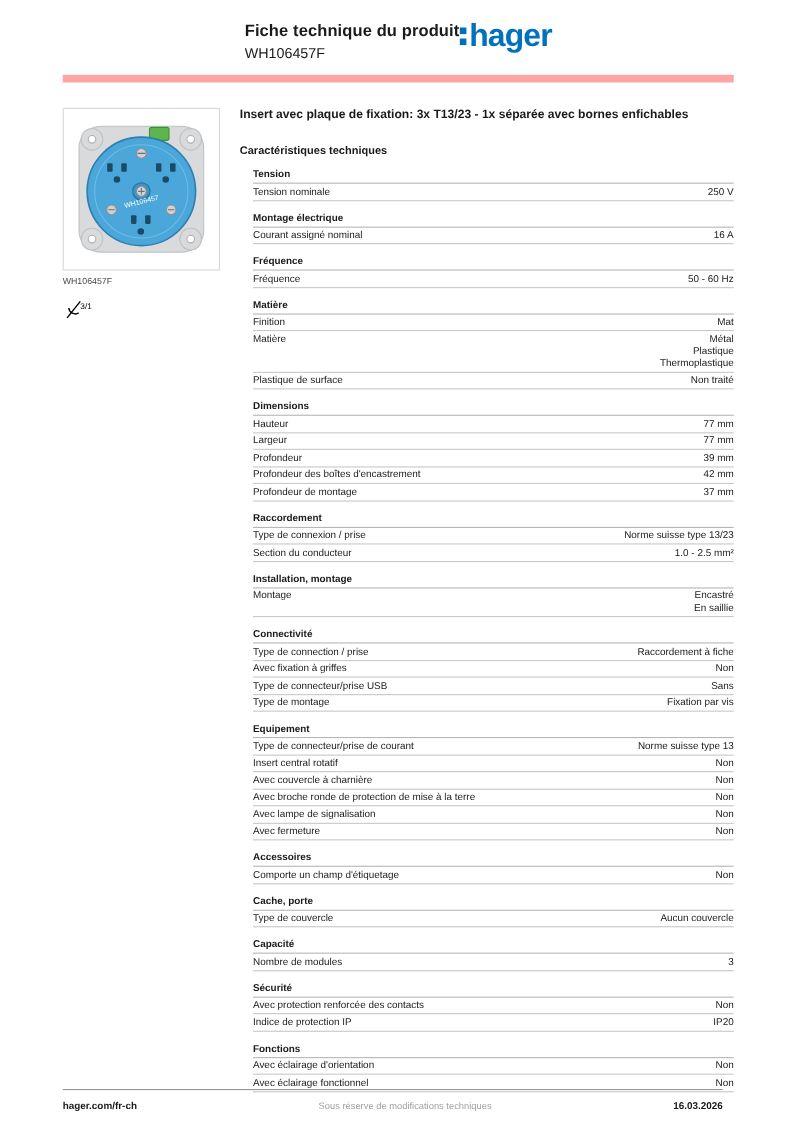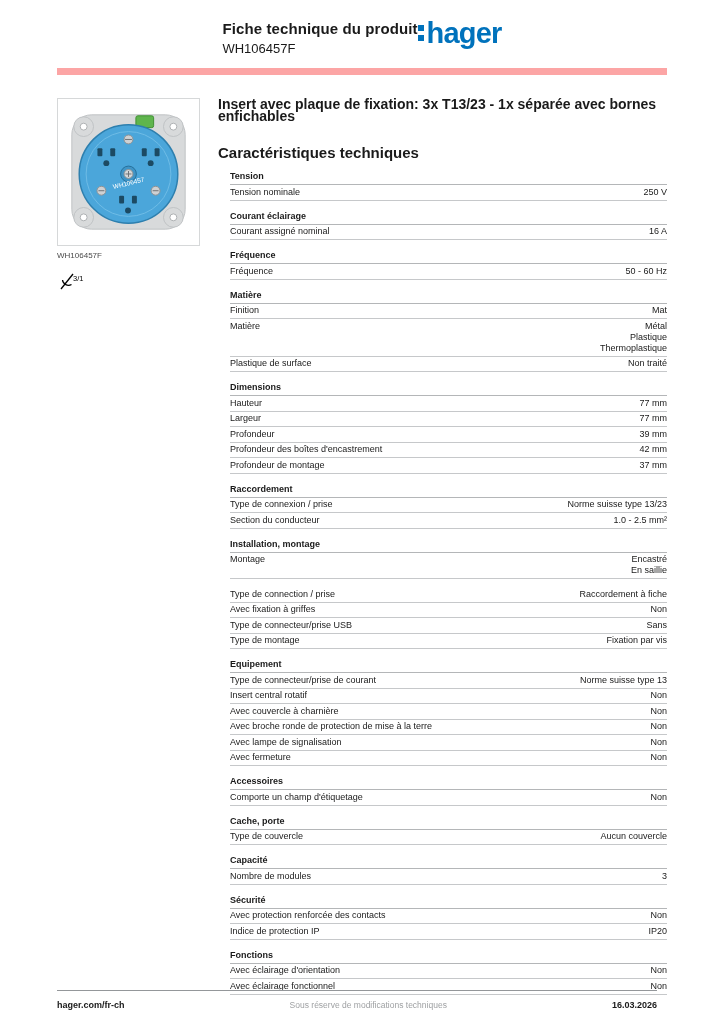--- a/index.html
+++ b/index.html
@@ -33,22 +33,22 @@
   .left-col { width:143px; flex-shrink:0; }
   .image-box {
     width:143px; height:148px;
     border:1px solid #d6d8d9;
     background:#fff;
     display:flex; align-items:center; justify-content:center;
   }
   .image-caption { font-size:8px; color:#4a4a4a; margin-top:5px; }
   .symbol { margin-top:9px; }
   .right-col { flex:1; min-width:0; }
-  .description { font-size:14px; font-weight:bold; line-height:12px; }
-  .section-heading { font-size:15px; font-weight:bold; margin-top:22px; }
+  .description { font-size:11px; font-weight:bold; line-height:12px; }
+  .section-heading { font-size:10px; font-weight:bold; margin-top:22px; }
   
   .spec-section { margin-top:8px;margin-left:12px; }
   .spec-title {
     font-size:9px; font-weight:bold; line-height:11px;
     padding:2px 0 2px 0;
     border-bottom:1px solid #b4b6b8;
   }
   .spec-row {
     display:flex; justify-content:space-between; gap:4px;
     padding:1.5px 0 2px 0;
@@ -149,21 +149,21 @@
       <div class="section-heading">Caractéristiques techniques</div>
       <div>
           <section class="spec-section">
             <div class="spec-title">Tension</div>
             <div class="spec-row">
               <div class="spec-label">Tension nominale</div>
               <div class="spec-value">250 V</div>
             </div>
           </section>
           <section class="spec-section">
-            <div class="spec-title">Courant éclairage</div>
+            <div class="spec-title">Montage électrique</div>
             <div class="spec-row">
               <div class="spec-label">Courant assigné nominal</div>
               <div class="spec-value">16 A</div>
             </div>
           </section>
           <section class="spec-section">
             <div class="spec-title">Fréquence</div>
             <div class="spec-row">
               <div class="spec-label">Fréquence</div>
               <div class="spec-value">50 - 60 Hz</div>
@@ -222,20 +222,21 @@
           </section>
           <section class="spec-section">
             <div class="spec-title">Installation, montage</div>
             <div class="spec-row">
               <div class="spec-label">Montage</div>
               <div class="spec-value">Encastré
 En saillie</div>
             </div>
           </section>
           <section class="spec-section">
+            <div class="spec-title">Connectivité</div>
             <div class="spec-row">
               <div class="spec-label">Type de connection / prise</div>
               <div class="spec-value">Raccordement à fiche</div>
             </div>
             <div class="spec-row">
               <div class="spec-label">Avec fixation à griffes</div>
               <div class="spec-value">Non</div>
             </div>
             <div class="spec-row">
               <div class="spec-label">Type de connecteur/prise USB</div>

